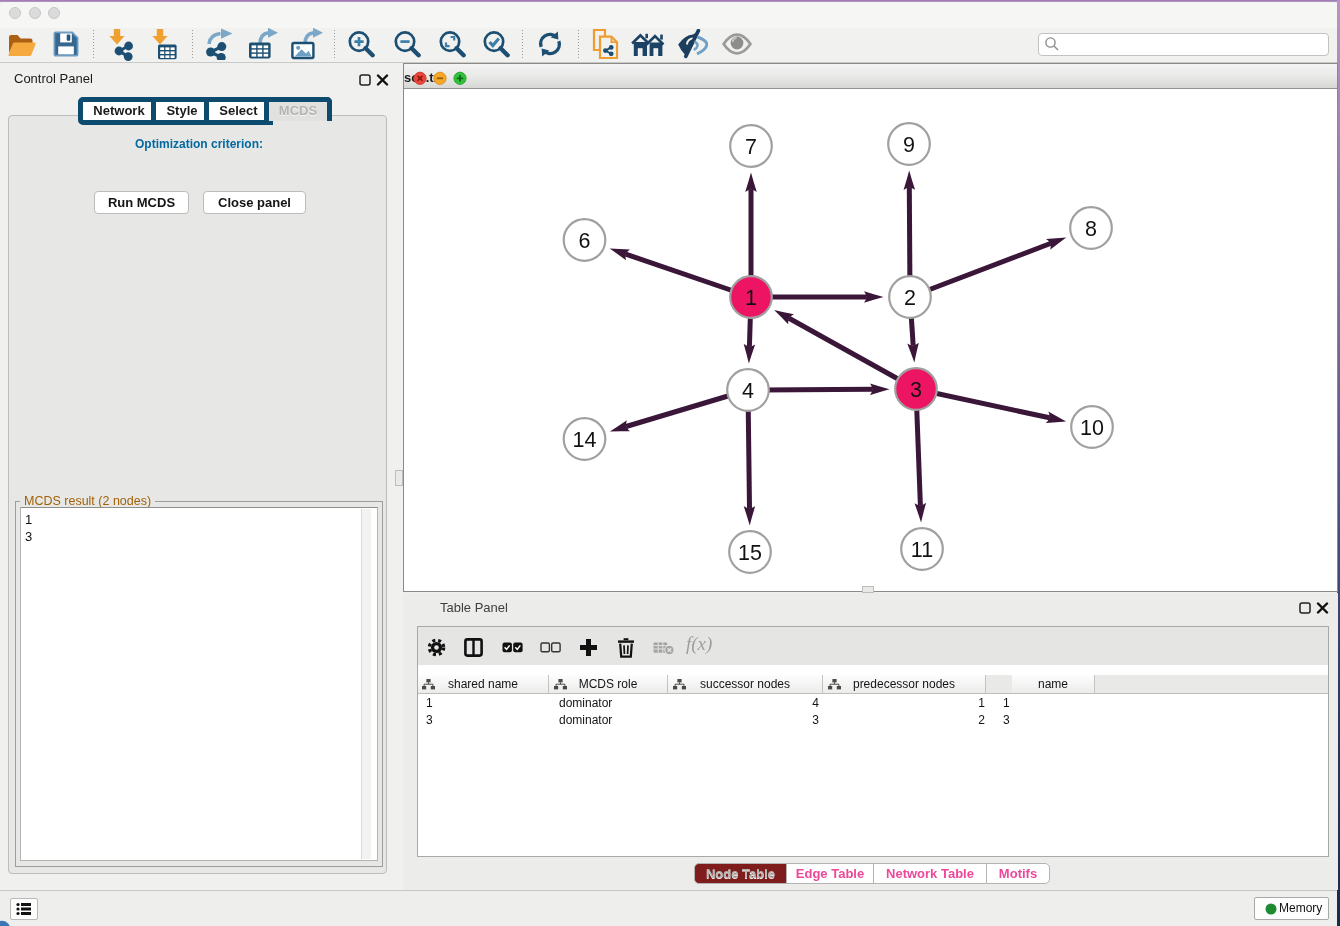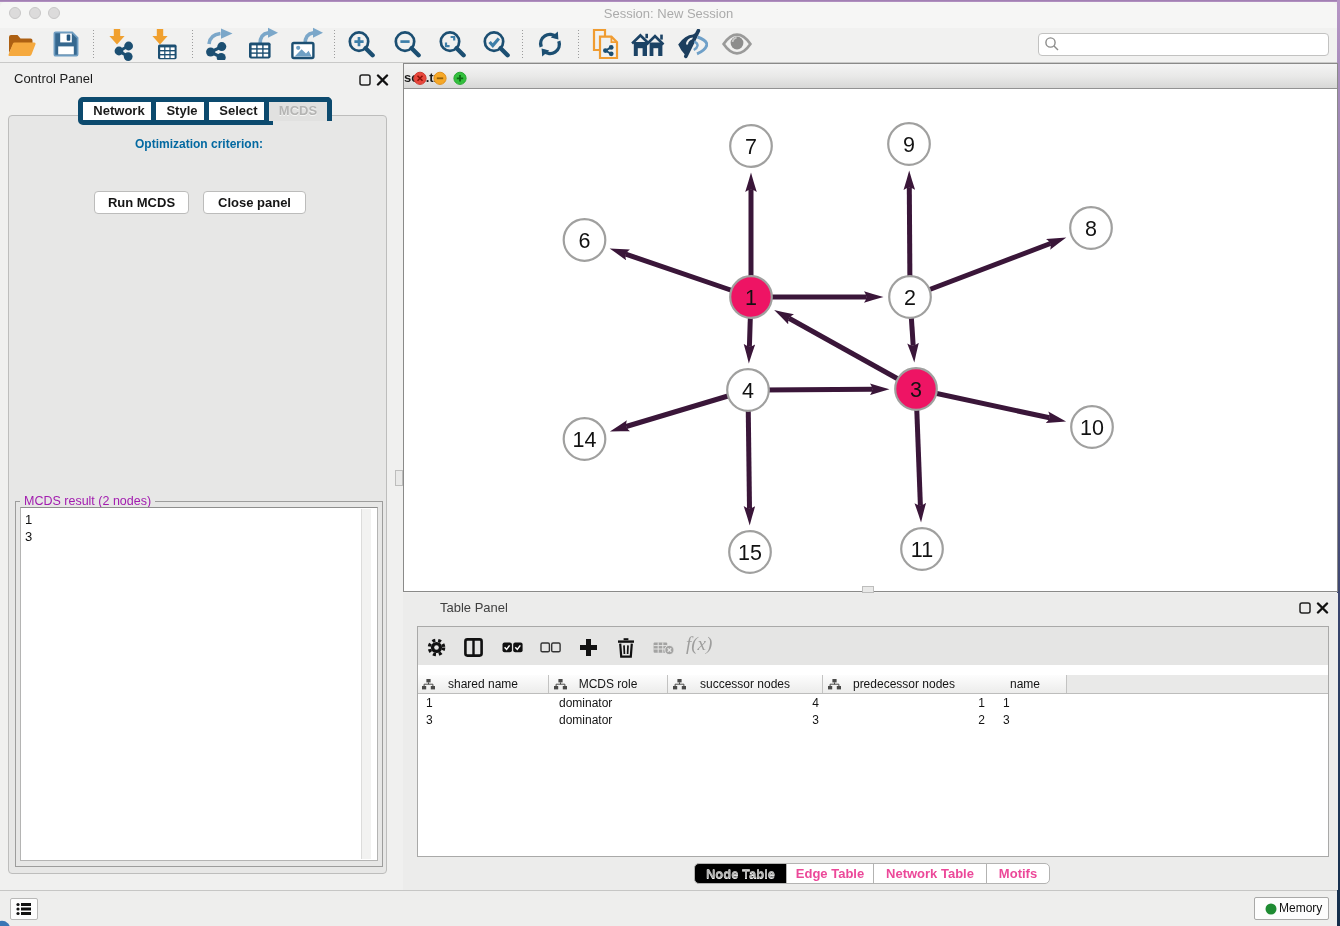--- a/index.html
+++ b/index.html
@@ -17,21 +17,21 @@
 #cp-title{left:14px;top:71px;font-size:13px;color:#1b1b1b}
 .tab{position:absolute;top:97px;height:18px;border:5px solid #0c4a6e;background:#fff;
   font-size:13px;font-weight:bold;color:#1b1b1b;text-align:center;line-height:18px;box-sizing:content-box}
 #cp-panel{left:8px;top:115px;width:379px;height:759px;background:#e7e7e6;border:1px solid #bdbdbc;border-radius:4px;box-sizing:border-box}
 #opt-label{left:40px;top:137px;width:318px;text-align:center;font-size:12px;font-weight:bold;color:#0369a1}
 #optsel{left:44px;top:157px;width:313px;height:24px;background:#fff;border:1px solid #bcbcbb;border-radius:5px;box-sizing:border-box}
 #optsel span{position:absolute;left:12px;top:4px;font-size:13px;font-weight:bold;color:#141414}
 .btn{position:absolute;top:191px;height:23px;background:#fff;border:1px solid #bcbcbb;border-radius:4px;
   font-size:13px;font-weight:bold;color:#141414;text-align:center;line-height:21px;box-sizing:border-box}
 #fieldset{left:15px;top:501px;width:368px;height:366px;border:1px solid #9d9d9c;box-sizing:border-box}
-#legend{left:20px;top:494px;background:#e7e7e6;padding:0 4px;font-size:12.5px;color:#a21caf}
+#legend{left:20px;top:494px;background:#e7e7e6;padding:0 4px;font-size:12.5px;color:#a16207}
 #mcds-text{left:20px;top:507px;width:358px;height:354px;background:#fff;border:1px solid #b4b4b3;border-top-color:#8e8e8d;box-sizing:border-box;font-size:13px;color:#111;line-height:17px;padding:3px 0 0 4px}
 #mcds-sb{left:361px;top:509px;width:9px;height:350px;background:#f2f2f1;border-left:1px solid #dcdcdb}
 
 #net{left:403px;top:63px;width:935px;height:529px;border:1px solid #8a8a89;box-sizing:border-box;background:#fff}
 #net-tb{position:absolute;left:0;top:0;width:933px;height:24px;background:linear-gradient(180deg,#f4f4f4 0%,#e9e9e8 50%,#d7d7d6 100%);border-bottom:1px solid #929292}
 #net-title{position:absolute;left:0;top:6px;width:933px;text-align:left;font-size:13px;font-weight:bold;color:#1a1a1a}
 .hnd{background:#e9e9e8;border:1px solid #bdbdbc;box-sizing:border-box}
 
 #tp-bg{left:403px;top:593px;width:935px;height:297px;background:#ececeb}
 #tp-title{left:440px;top:600px;font-size:13px;color:#404040}
@@ -45,21 +45,20 @@
 #listbtn{left:10px;top:898px;width:28px;height:22px;background:#fdfdfd;border:1px solid #b9b9b8;border-radius:2px;box-sizing:border-box}
 #membtn{left:1254px;top:897px;width:75px;height:23px;background:#fdfdfd;border:1px solid #a9a9a8;border-radius:2px;box-sizing:border-box}
 #membtn span{position:absolute;left:24px;top:3px;font-size:12px;color:#111}
 </style></head>
 <body>
 <div id="root">
   <div class="abs" id="titlebar"></div>
   <div class="abs tl" style="left:9px;top:7px"></div>
   <div class="abs tl" style="left:29px;top:7px"></div>
   <div class="abs tl" style="left:48px;top:7px"></div>
-  <div class="abs" id="wtitle">Session: New Session</div>
   <div class="abs" id="toolbar"></div>
   <div class="abs" id="topstrip"></div>
   <div class="abs" id="rightstrip"></div>
 
   <svg class="abs" style="left:7px;top:30px" width="30" height="28" viewBox="0 0 30 28">
     <path d="M2,23 V7 q0,-2 2,-2 h6.5 l3,3.5 h10 q2,0 2,2 V15 H6 z" fill="#ad6012"></path>
     <path d="M2.6,26 q-1.6,0 -1,-1.6 l4.2,-10.6 q0.5,-1.2 1.8,-1.2 h19.6 q1.9,0 1.3,1.7 l-4,10.3 q-0.5,1.3 -1.8,1.3 z" fill="#f5a93e"></path>
   </svg>
   <svg class="abs" style="left:52px;top:30px" width="28" height="28" viewBox="0 0 28 28">
     <path d="M3.6,2.4 h16.6 l5.4,5.4 V24.4 q0,1.2 -1.2,1.2 H3.6 q-1.2,0 -1.2,-1.2 V3.6 q0,-1.2 1.2,-1.2 z" fill="#36688f" stroke="#6f9dc1" stroke-width="1.7"></path>
@@ -327,21 +326,21 @@
     <circle cx="16.4" cy="9" r="4.6" fill="#a3a3a2" stroke="#e5e5e4" stroke-width="1"></circle>
     <path d="M14.6,7.2 l3.6,3.6 M18.2,7.2 l-3.6,3.6" stroke="#e5e5e4" stroke-width="1.3"></path>
   </svg>
   <div class="abs" style="left:686px;top:633px;font-family:'Liberation Serif',serif;font-style:italic;font-size:19px;color:#9e9e9d">f(x)</div>
 
   <div class="abs" style="left:418px;top:675px;width:910px;height:18px;background:#e9e9e8;border-bottom:1px solid #bdbdbc"></div>
   <div class="th-cell" style="left:418px;width:131px">shared name</div>
   <div class="th-cell" style="left:549px;width:119px">MCDS role</div>
   <div class="th-cell" style="left:668px;width:155px">successor nodes</div>
   <div class="th-cell" style="left:823px;width:163px">predecessor nodes</div>
-  <div class="th-cell" style="left:984px;width:83px">name</div>
+  <div class="th-cell" style="left:1012px;width:83px">name</div>
   <svg class="abs th-ic" style="left:422px;top:679px" width="13" height="11" viewBox="0 0 13 11">
       <g fill="#4a4a49">
         <rect x="4.4" y="0" width="4.2" height="3.4"></rect>
         <rect x="0" y="7" width="4.2" height="3.4"></rect>
         <rect x="8.8" y="7" width="4.2" height="3.4"></rect>
       </g>
       <path d="M6.5,3.4 V5.2 M2.1,7 V5.2 H10.9 V7" fill="none" stroke="#4a4a49" stroke-width="1"></path>
     </svg>
   <svg class="abs th-ic" style="left:554px;top:679px" width="13" height="11" viewBox="0 0 13 11">
       <g fill="#4a4a49">
@@ -371,21 +370,21 @@
   <div class="td" style="left:559px;top:695px">dominator</div>
   <div class="td" style="left:668px;top:695px;width:151px;text-align:right">4</div>
   <div class="td" style="left:823px;top:695px;width:162px;text-align:right">1</div>
   <div class="td" style="left:1003px;top:695px">1</div>
   <div class="td" style="left:426px;top:712px">3</div>
   <div class="td" style="left:559px;top:712px">dominator</div>
   <div class="td" style="left:668px;top:712px;width:151px;text-align:right">3</div>
   <div class="td" style="left:823px;top:712px;width:162px;text-align:right">2</div>
   <div class="td" style="left:1003px;top:712px">3</div>
 
-  <div class="btab" style="left:694px;width:93px;background:#000000;color:#b4b4b3;text-shadow:0 1px 0 #f4f4f3;border-radius:5px 0 0 5px">Node Table</div>
+  <div class="btab" style="left:694px;width:93px;background:#7f1d1d;color:#b4b4b3;text-shadow:0 1px 0 #f4f4f3;border-radius:5px 0 0 5px">Node Table</div>
   <div class="btab" style="left:786px;width:88px">Edge Table</div>
   <div class="btab" style="left:873px;width:114px">Network Table</div>
   <div class="btab" style="left:986px;width:64px;border-radius:0 5px 5px 0">Motifs</div>
   <div class="abs" id="statusline"></div>
   <div class="abs" id="statusbar"></div>
   <div class="abs" id="listbtn">
     <svg width="26" height="20" viewBox="0 0 26 20">
         <g fill="#111">
           <circle cx="7" cy="5.5" r="1.6"></circle>
           <rect x="10" y="4" width="10" height="3"></rect>

